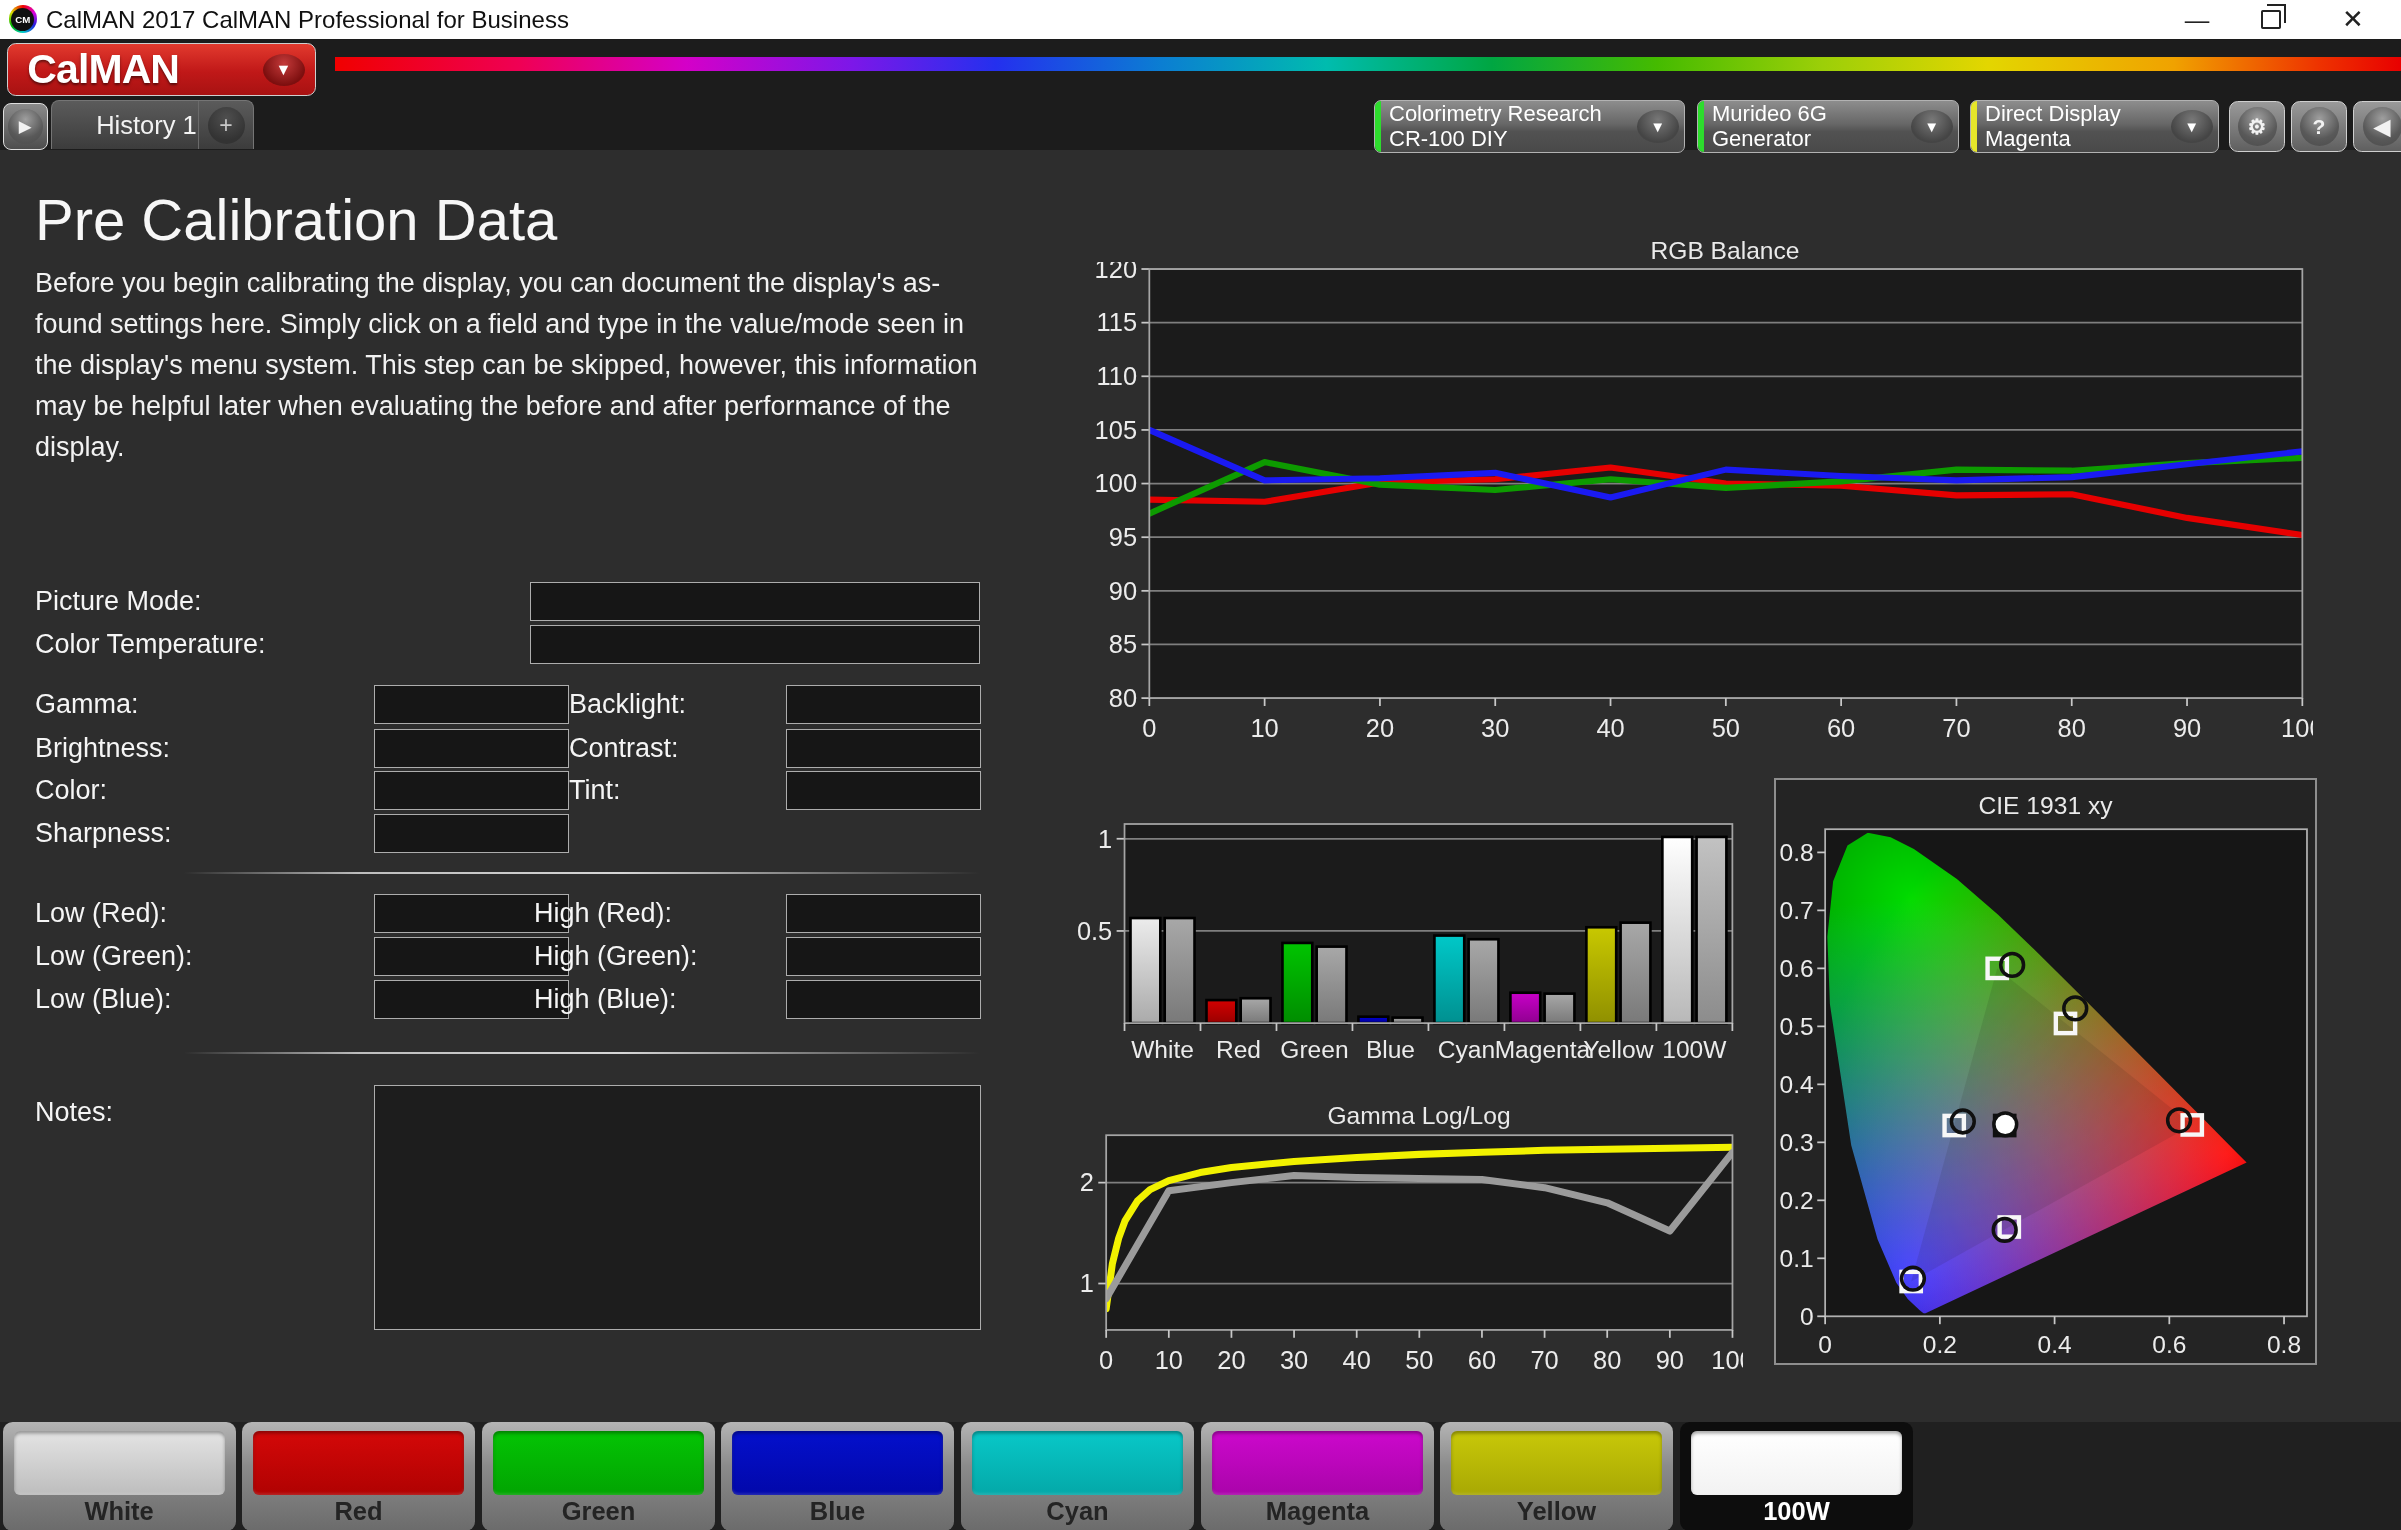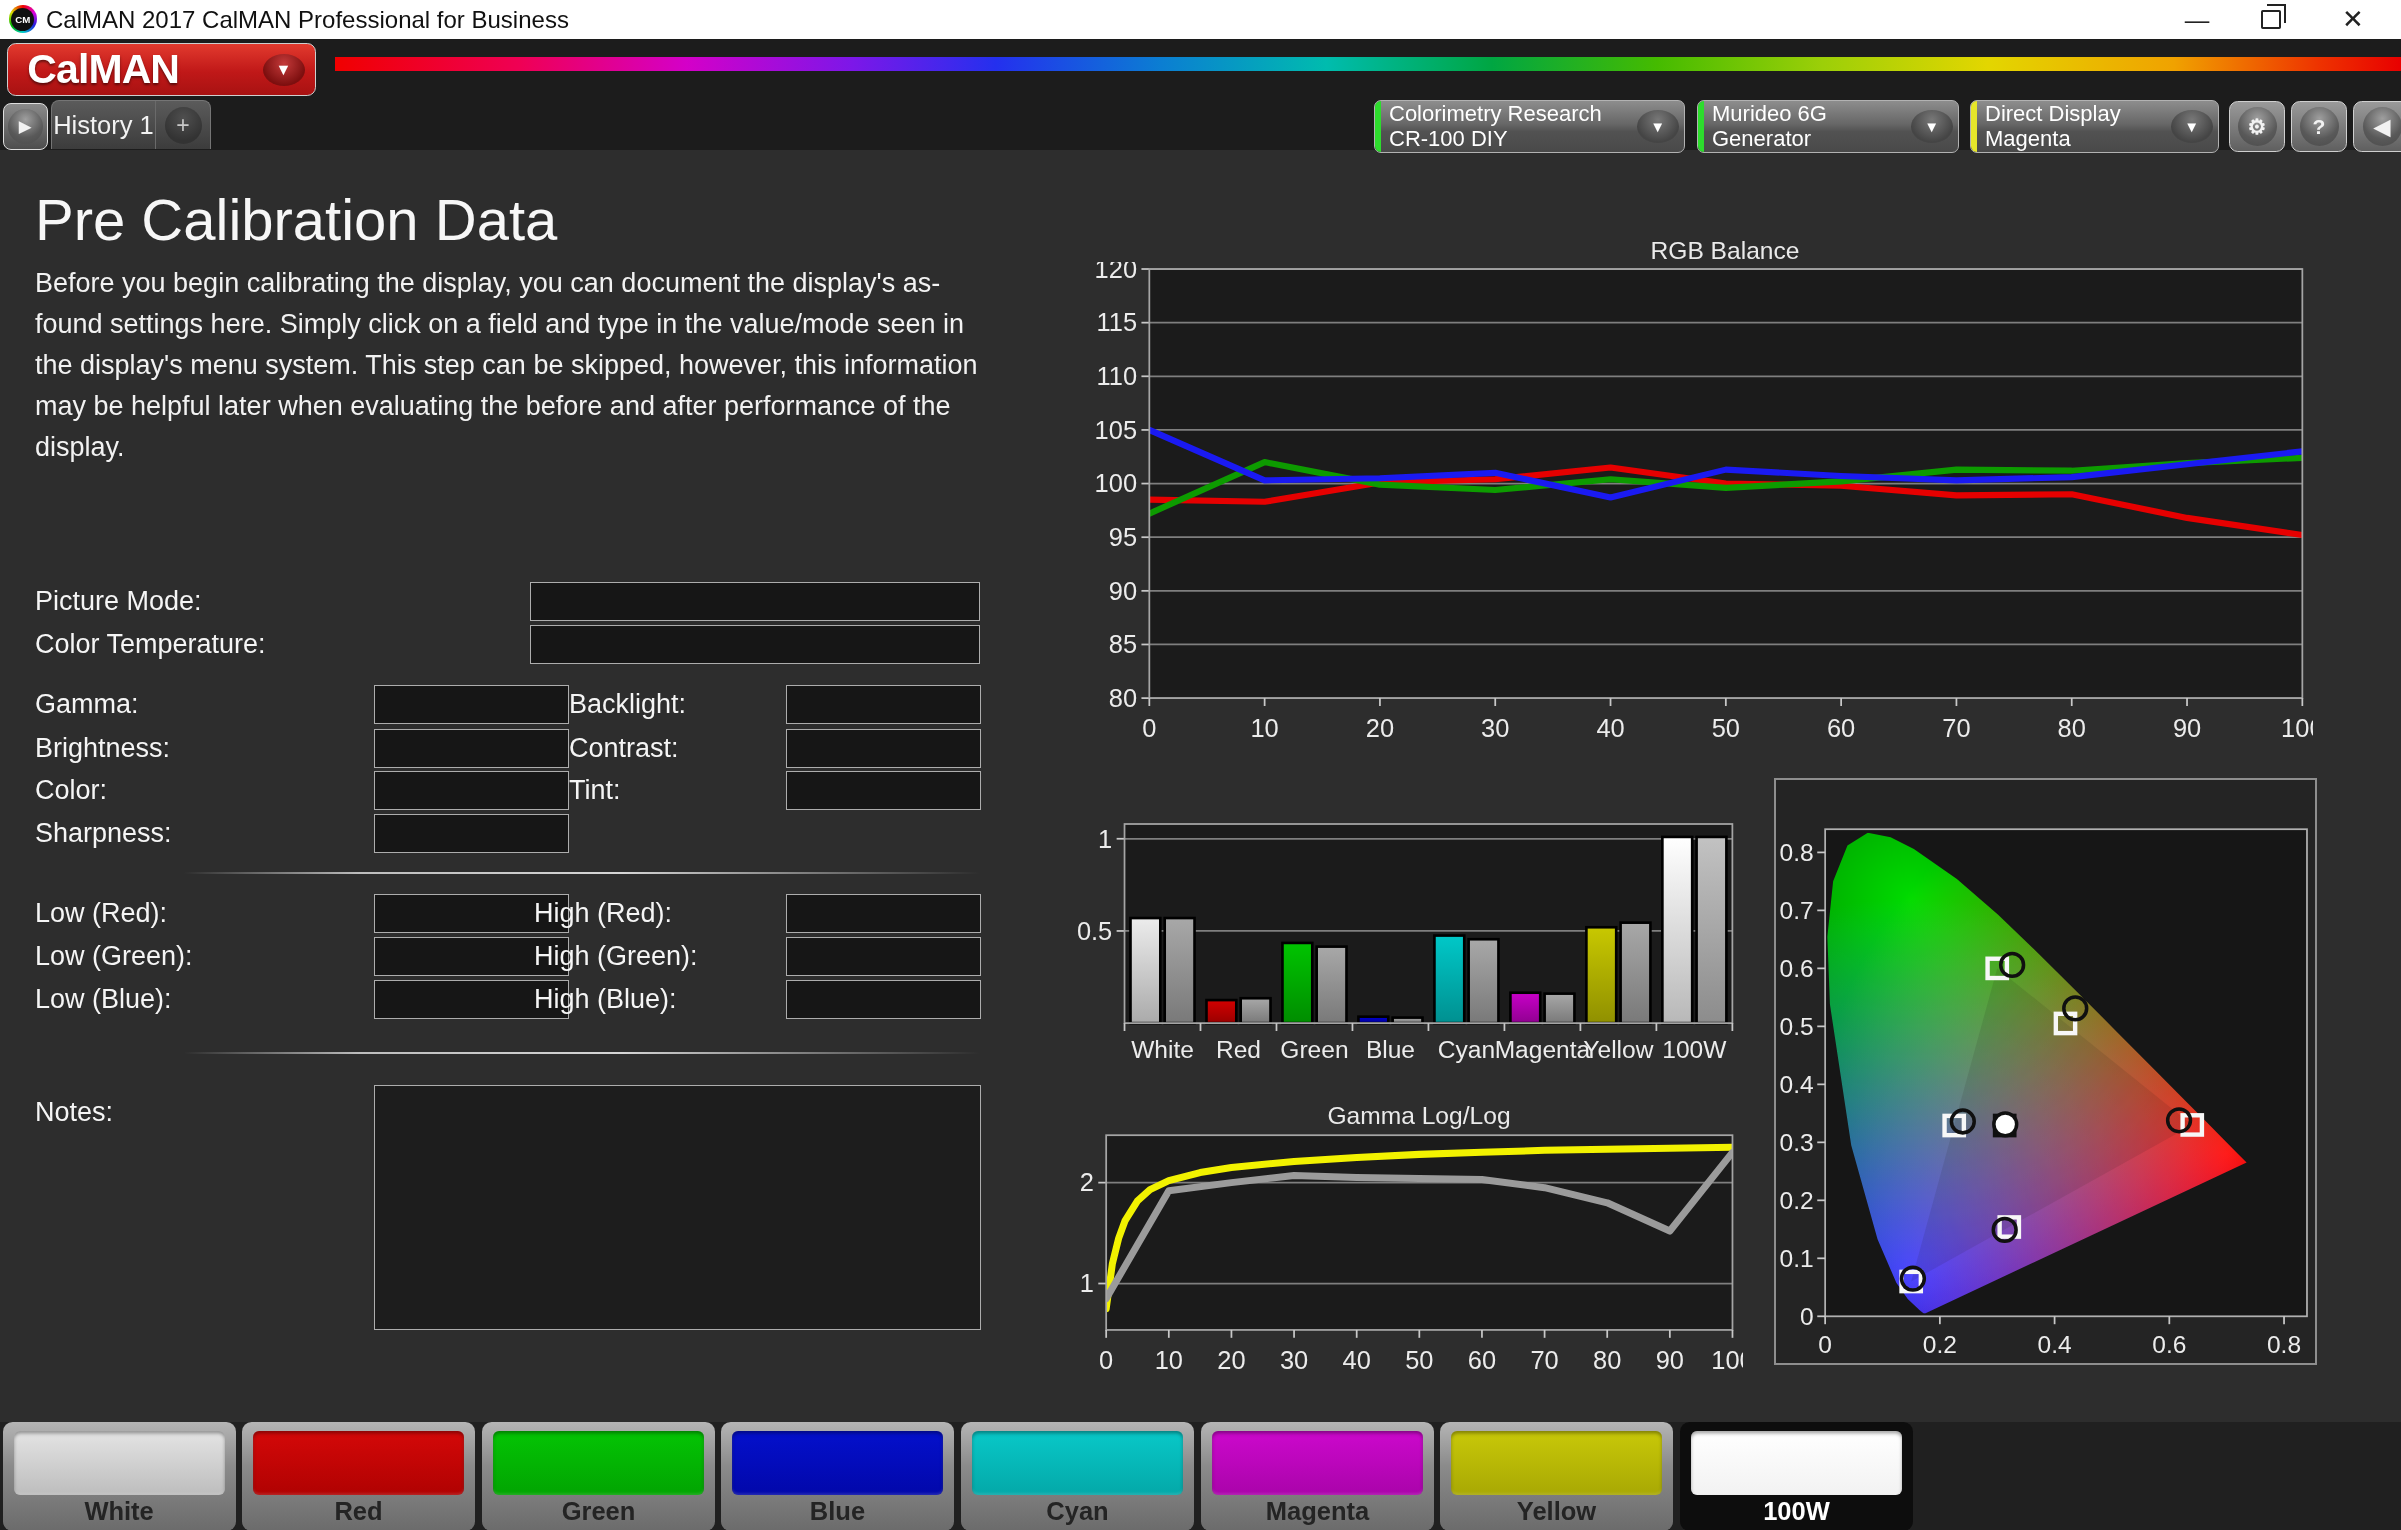--- a/index.html
+++ b/index.html
@@ -33,21 +33,21 @@
     display:flex; align-items:center; justify-content:center; }
   #rainbow-strip { position:absolute; left:335px; top:17.6px; width:2066px; height:14px;
     background:linear-gradient(90deg,#f00000 0%,#ef0055 9%,#d400c8 17%,#7d17e8 25%,#2430ee 32%,#0b7ed2 40%,#00bcae 48%,#00a642 56%,#45bb00 64%,#9ccf08 72%,#e3d600 80%,#f0a200 89%,#ee3300 96%,#e80000 100%); }
   #nav-forward-button { position:absolute; left:2.6px; top:64px; width:45px; height:47px; border-radius:8px;
     background:linear-gradient(#8a8a8a,#4d4d4d); border:1.8px solid #dedede; display:flex; align-items:center; justify-content:center; }
   .sphere { border-radius:50%; background:radial-gradient(circle at 50% 30%, #9f9f9f, #595959 60%, #4a4a4a);
     display:flex; align-items:center; justify-content:center; color:#f2f2f2; }
   #nav-forward-button .sphere { width:35px; height:35px; font-size:16.7px; }
   #tab-group { position:absolute; left:51px; top:61px; height:49px; display:flex;
     background:linear-gradient(#5b5b5b,#3c3c3c); border:1.8px solid #757575; border-bottom:none; border-radius:8px 8px 0 0; }
-  #tab-history { width:104px; display:flex; align-items:center; justify-content:center; color:#f2f2f2; font-size:25.5px; border-right:1.8px solid #6a6a6a; }
+  #tab-history { width:104px; display:flex; align-items:center; justify-content:center; color:#f2f2f2; font-size:25.5px; border-right:1.8px solid #6a6a6a;margin-left:43px; }
   #tab-add { width:54px; display:flex; align-items:center; justify-content:center; }
   #tab-add .sphere { width:37px; height:37px; background:radial-gradient(circle at 50% 30%, #4f4f4f, #333 70%); color:#c9c9c9; font-size:23px; }
   .meter { position:absolute; top:61px; height:53px; border-radius:7px; border:1.8px solid #b2b2b2;
     background:linear-gradient(#8d8d8d,#676767 45%,#525252 60%,#494949); overflow:hidden; display:flex; align-items:center; }
   .meter .accent { position:absolute; left:0; top:0; bottom:0; width:6.1px; }
   .meter .mlabel { color:#fff; font-size:22px; line-height:24.6px; padding-left:14px; padding-right:49px; }
   .meter .dd-arrow { position:absolute; right:5.3px; top:8.8px; width:42px; height:33px; border-radius:50%;
     background:radial-gradient(circle at 50% 30%, #787878, #454545 70%); color:#fff; font-size:15px;
     display:flex; align-items:center; justify-content:center; }
   #meter-0 { left:1374px; width:311px;justify-content:center; }
@@ -418,20 +418,21 @@
         <text x="579.8" y="274" text-anchor="middle" font-size="29" fill="#ececec">70</text>
         <line x1="651.2" y1="230" x2="651.2" y2="239" stroke="#c8c8c8" stroke-width="2"></line>
         <text x="651.2" y="274" text-anchor="middle" font-size="29" fill="#ececec">80</text>
         <line x1="722.6" y1="230" x2="722.6" y2="239" stroke="#c8c8c8" stroke-width="2"></line>
         <text x="722.6" y="274" text-anchor="middle" font-size="29" fill="#ececec">90</text>
         <line x1="794" y1="230" x2="794" y2="239" stroke="#c8c8c8" stroke-width="2"></line>
         <text x="794" y="274" text-anchor="middle" font-size="29" fill="#ececec">100</text>
       </svg></div>
 
   <div id="cie-panel">
+    <div class="chart-title" id="cie-title">CIE 1931 xy</div>
     <div id="cie-chart"><svg width="538" height="582" viewBox="0 0 613 663">
           <rect x="56" y="56" width="549" height="555" fill="#161616"></rect>
           <defs>
             <radialGradient id="cieR" cx="513.5" cy="426" r="470" gradientUnits="userSpaceOnUse">
               <stop offset="0%" stop-color="#ff0000"></stop>
               <stop offset="100%" stop-color="#000000"></stop>
             </radialGradient>
             <radialGradient id="cieG" cx="154.03571428571428" cy="135.28571428571433" r="520" gradientUnits="userSpaceOnUse">
               <stop offset="0%" stop-color="#00dc00"></stop>
               <stop offset="100%" stop-color="#000000"></stop>

